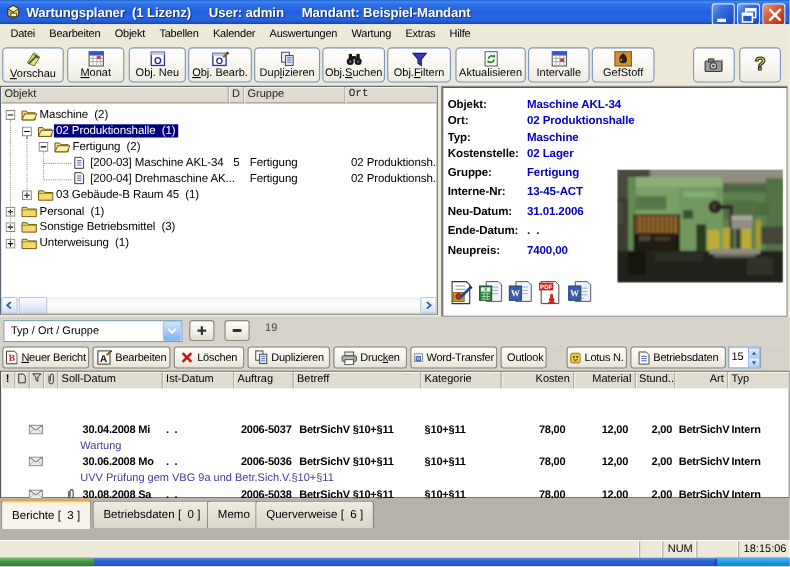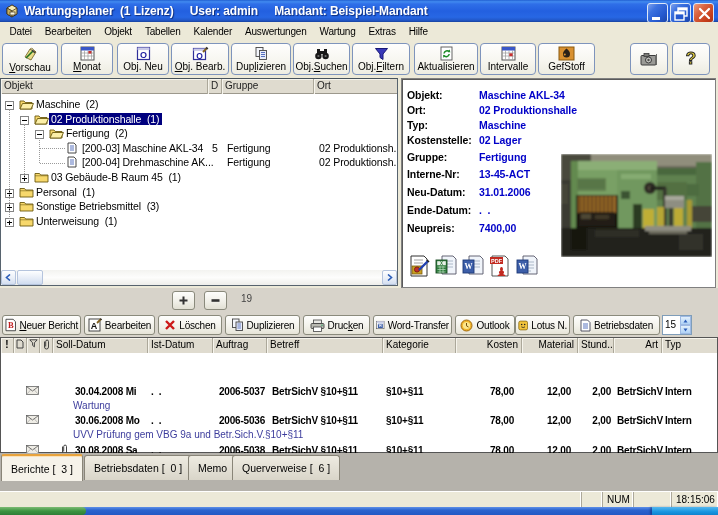--- a/index.html
+++ b/index.html
@@ -303,21 +303,21 @@
     <div class="sqbtn" style="left:672px;">
       <span style="font-size:17px;font-weight:bold;color:#E8D23C;-webkit-text-stroke:1px #252525;">?</span>
     </div>
   </div>
 
   <div class="treepanel">
     <div class="treeheader">
       <div class="thcell" style="left:0;width:207px;">Objekt</div>
       <div class="thcell" style="left:207px;width:14px;">D</div>
       <div class="thcell" style="left:221px;width:92px;">Gruppe</div>
-      <div class="thcell" style="left:313px;width:76px;border-right:none;">Ort</div>
+      <div class="thcell" style="left:313px;width:76px;border-right:none;font-family:Liberation Mono, monospace;">Ort</div>
     </div>
     <div class="treerows" id="treerows">
         <div class="trow" style="top:0px">
           <span class="abs" style="left:4px;top:3px"><svg width="9" height="9" viewBox="0 0 9 9">
               <rect x="0.5" y="0.5" width="8" height="8" fill="#fff" stroke="#848484"></rect>
               <path d="M2 4.5 h5" stroke="#000" stroke-width="1"></path>
             </svg></span>
           <span class="abs" style="left:18px;top:1px"><svg width="15" height="12" viewBox="0 0 15 12">
               <path d="M1 3 h4 l1.2 1.5 H13 v6.5 H1z" fill="#F7D86C" stroke="#6B5A10" stroke-width="0.9"></path>
               <path d="M1 11 L3.5 5.5 H14.5 L12 11z" fill="#FCEFA8" stroke="#6B5A10" stroke-width="0.9"></path>
@@ -529,20 +529,28 @@
       <svg width="24" height="24" viewBox="0 0 24 24">
         <polygon points="8,2 19,2 22,5 22,20 8,20" fill="#F0F4FA" stroke="#556" stroke-width="0.9"></polygon>
         <path d="M10 8 h9 M10 11 h9 M10 14 h9 M10 17 h6" stroke="#9AB" stroke-width="0.8"></path>
         <rect x="2" y="6" width="11" height="13" fill="#3C5EA8" stroke="#1E3A78" stroke-width="0.9"></rect>
         <text x="7.5" y="15" font-size="8" font-weight="bold" fill="#fff" text-anchor="middle" font-family="Liberation Serif,serif">W</text>
       </svg>
     </div>
   </div>
 
   <div class="comborow">
+    <div class="combo">
+      <span class="cval">Typ / Ort / Gruppe</span>
+      <span class="cbtn">
+        <svg width="9" height="6" viewBox="0 0 9 6">
+            <path d="M1 1 L4.5 4.5 L8 1" fill="none" stroke="#fff" stroke-width="1.8"></path>
+          </svg>
+      </span>
+    </div>
     <div class="pmbtn" style="left:172px;">
       <svg width="9" height="9" viewBox="0 0 9 9">
           <path d="M4.5 0.5 v8 M0.5 4.5 h8" stroke="#333" stroke-width="2"></path>
         </svg>
     </div>
     <div class="pmbtn" style="left:204px;">
       <svg width="9" height="9" viewBox="0 0 9 9">
           <path d="M0.5 4.5 h8" stroke="#333" stroke-width="2.6"></path>
         </svg>
     </div>
@@ -591,21 +599,21 @@
     </div>
     <div class="tb2btn" style="left:373px;width:79px;">
       <svg width="14" height="14" viewBox="0 0 14 14">
         <rect x="1" y="1" width="12" height="12" fill="#fff" stroke="#555" stroke-width="1"></rect>
         <rect x="1" y="1" width="12" height="2.6" fill="#C8CCE8"></rect>
         <rect x="3" y="5" width="8" height="7" fill="#3C5EA8"></rect>
         <text x="7" y="11" font-size="6" font-weight="bold" fill="#fff" text-anchor="middle" font-family="Liberation Serif,serif">W</text>
       </svg>
       <span>Word-Transfer</span>
     </div>
-    <div class="tb2btn" style="left:455px;width:60px;">
+    <div class="tb2btn" style="left:455px;width:42px;">
       <svg width="13" height="13" viewBox="0 0 13 13">
         <circle cx="6.5" cy="6.5" r="5.5" fill="#F0B42C" stroke="#A06A10" stroke-width="1"></circle>
         <circle cx="6.5" cy="6.5" r="3.6" fill="#FCE68C"></circle>
         <path d="M6.5 4 v2.8 l2 1.2" stroke="#704A08" stroke-width="1" fill="none"></path>
       </svg>
       <span>Outlook</span>
     </div>
     <div class="tb2btn" style="left:515px;width:55px;">
       <svg width="13" height="13" viewBox="0 0 13 13">
         <rect x="1" y="1" width="11" height="11" rx="2" fill="#F2C43C" stroke="#8A6A10" stroke-width="1"></rect>

